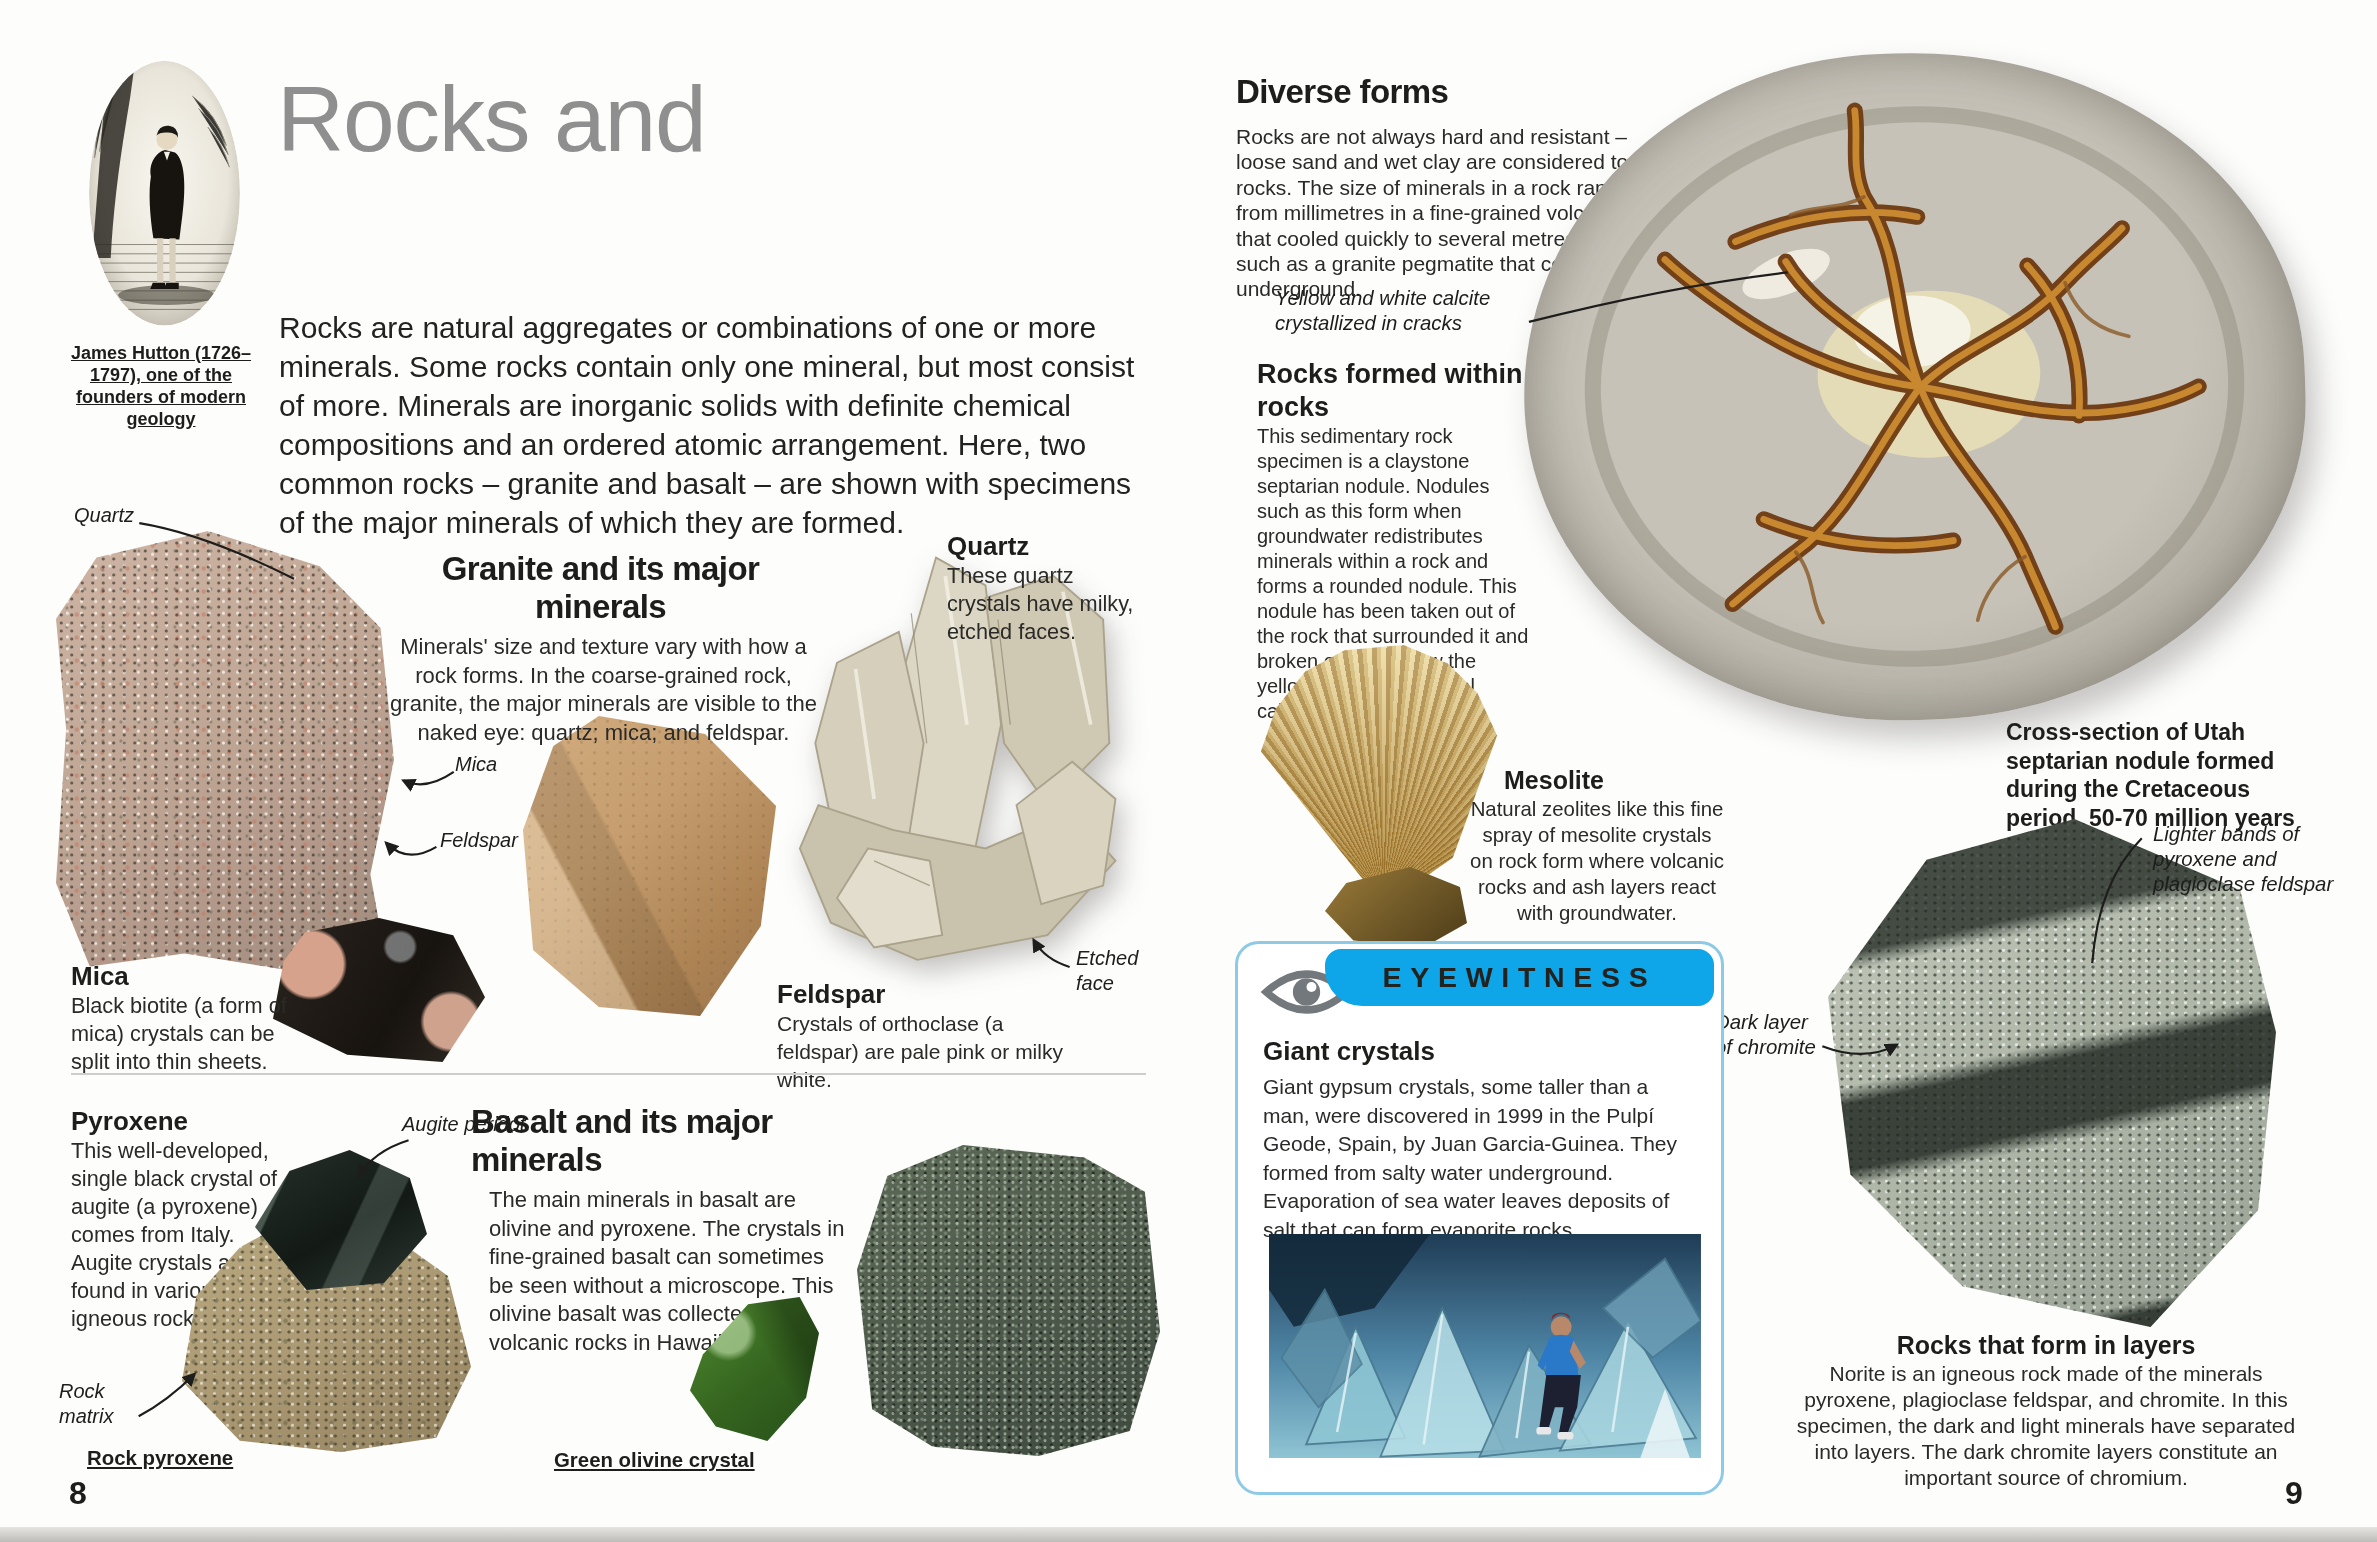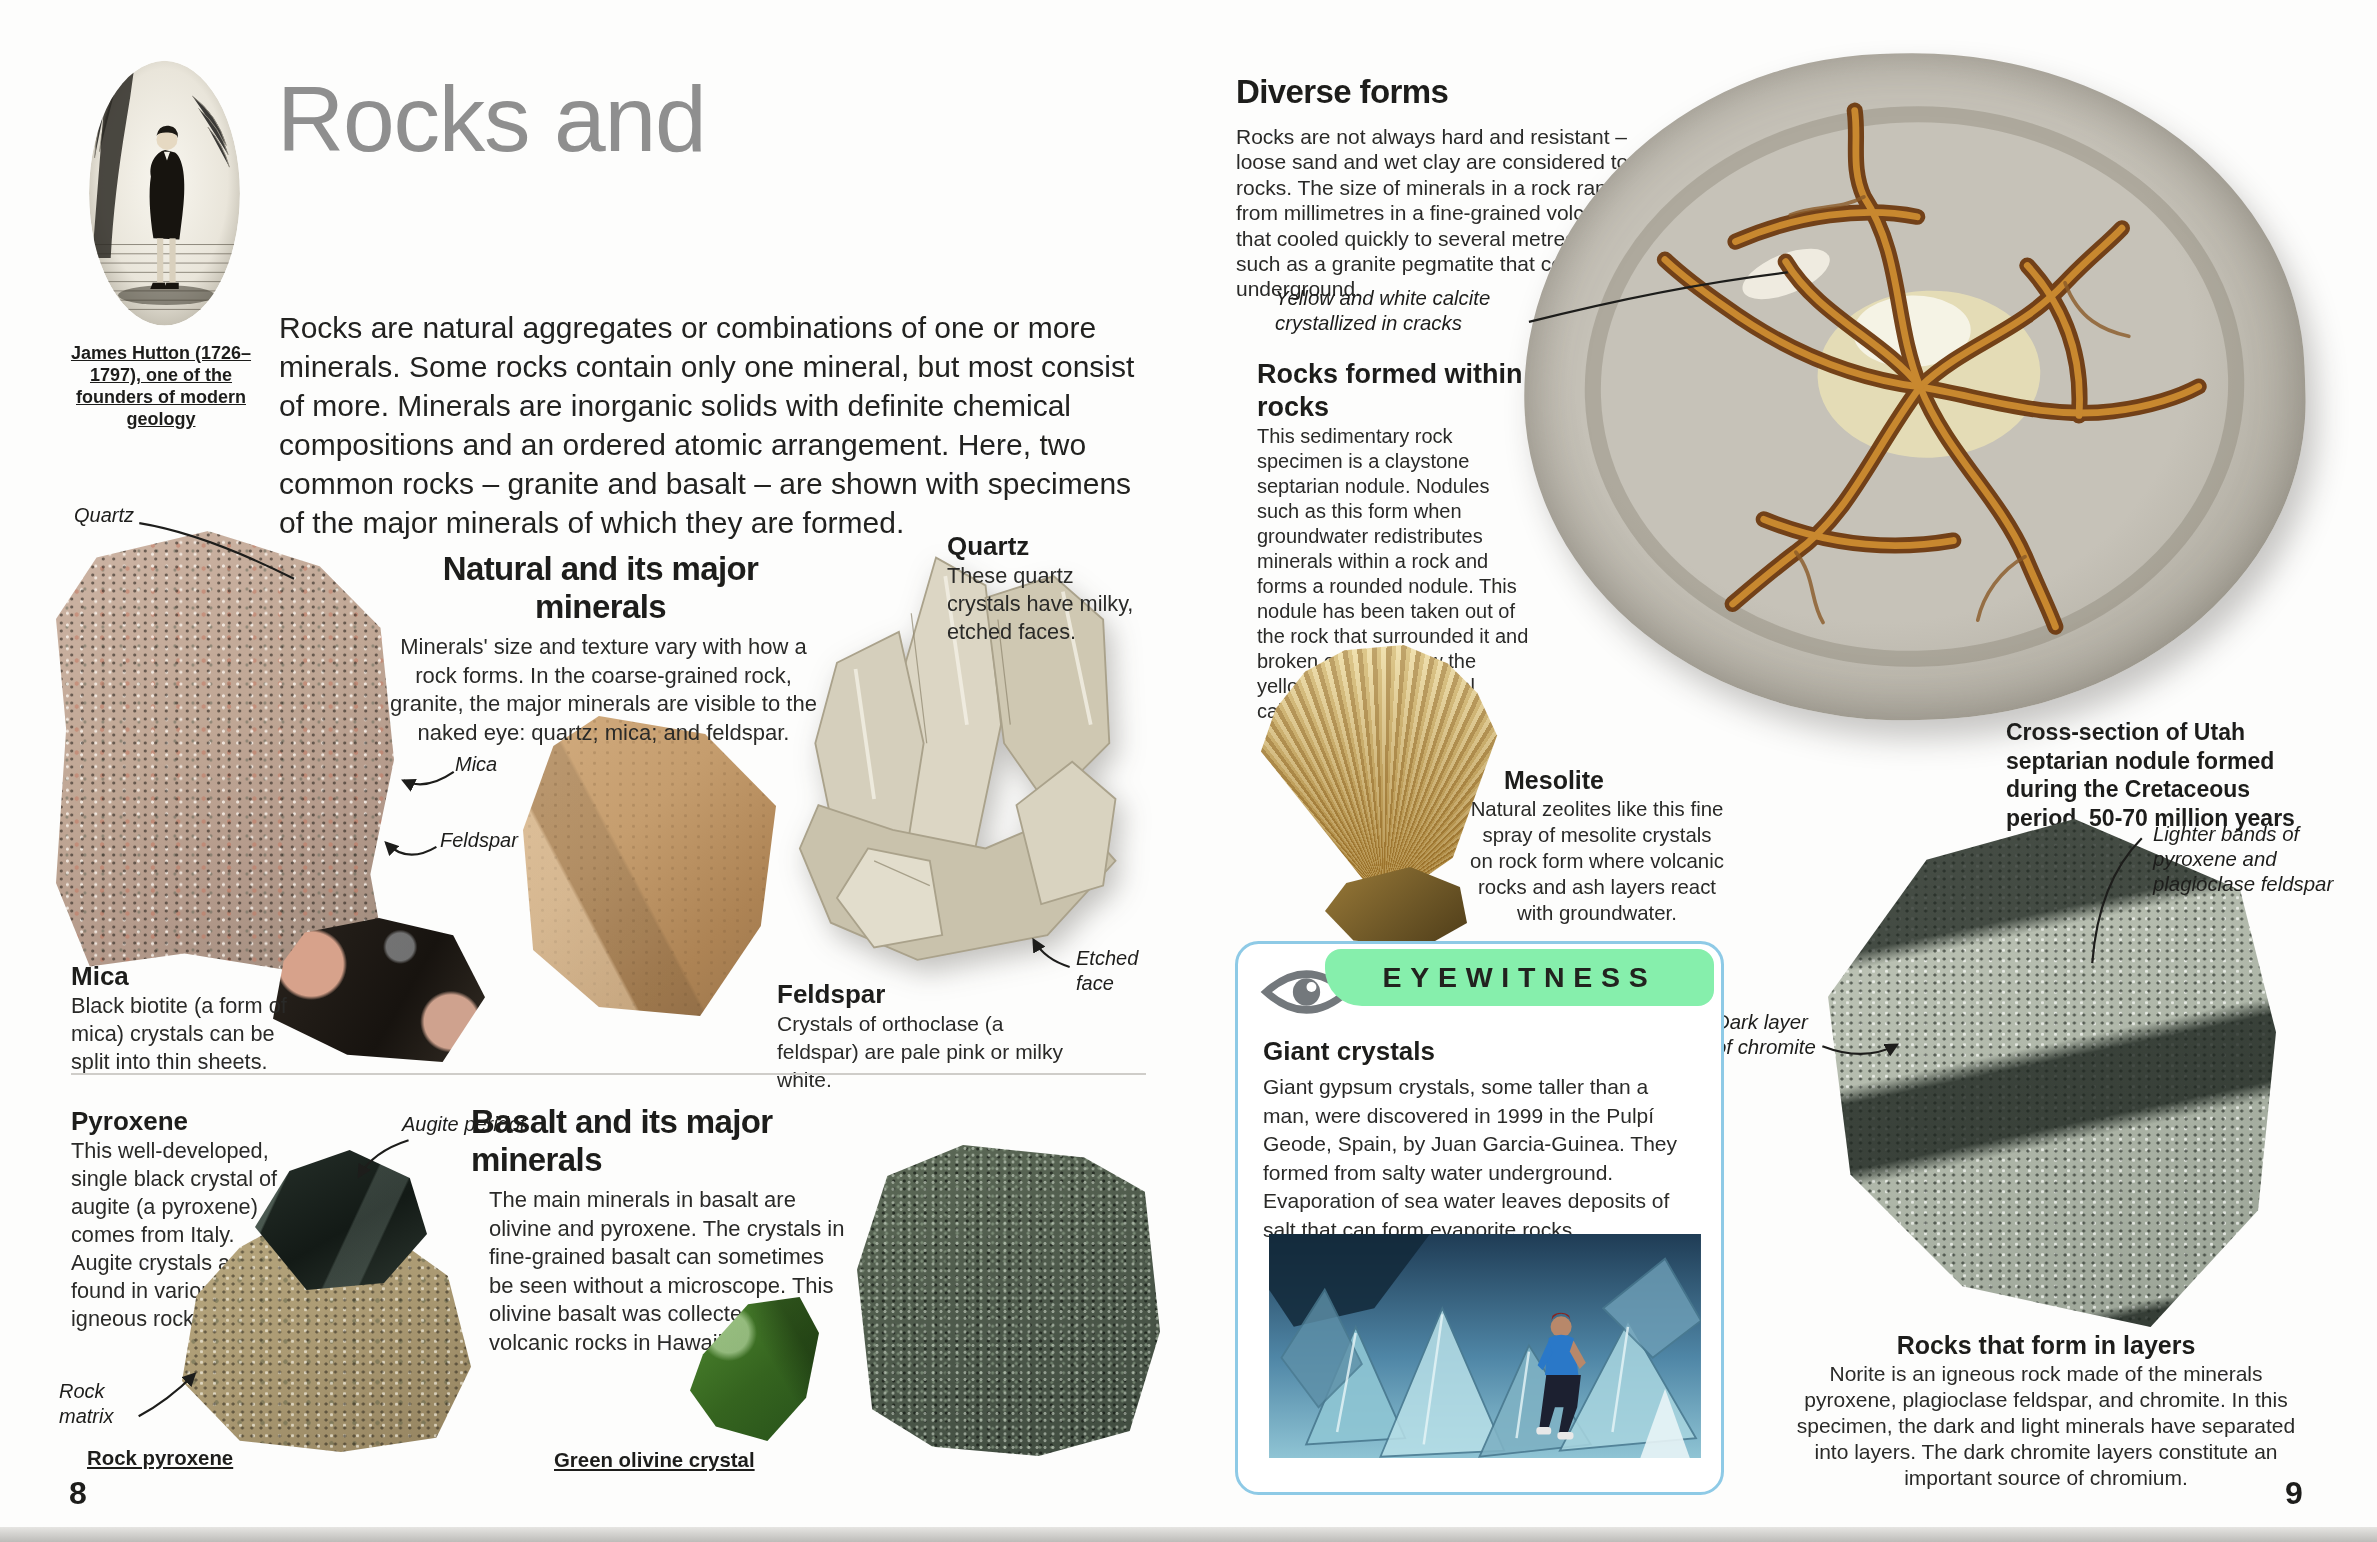--- a/index.html
+++ b/index.html
@@ -12,21 +12,21 @@
   .pointer-label{font-style:italic;font-size:20px;line-height:25px;color:#1d1d1b;}
   .name-label{font-weight:bold;font-size:20.4px;line-height:25px;text-decoration:underline;}
   .section-head{font-weight:bold;font-size:33px;line-height:38px;letter-spacing:-0.6px;}
   .rag-right{text-align:left;}
   .rag-center{text-align:center;}
   #title-l1{font-size:93px;line-height:93px;color:#8f8f8f;letter-spacing:-1.2px;}
   #title-l2{font-size:105px;line-height:105px;font-weight:bold;color:#161616;letter-spacing:-2.5px;}
   #intro{font-size:30px;line-height:39px;color:#222220;}
   #divider-left{background:#cfcdc9;height:1.9px;}
   .ew-box{border:3.1px solid #8ecae6;border-radius:23.5px;background:#ffffff;}
-  .ew-tab{background:#86efac;border-radius:16px 16px 16px 37px;}
+  .ew-tab{background:#0ea5e9;border-radius:16px 16px 16px 37px;}
   .ew-tab span{font-weight:bold;font-size:28.5px;letter-spacing:8.7px;color:#22221f;}
   .bottom-strip{position:absolute;left:0;right:0;bottom:0;height:15px;
      background:linear-gradient(#e6e5e2,#bdbcb9);}
 </style>
 </head>
 <body>
 
 <div id="spread">
 
   <svg class="abs" style="left:87px;top:59px" width="155" height="269" viewBox="0 0 250 435">
@@ -105,21 +105,21 @@
     <g stroke="#f4f1e6" stroke-width="6" opacity=".8">
       <path d="M265,60 L300,300 M455,85 L500,300 M120,210 L150,420"></path>
     </g>
     <g stroke="#8e866e" stroke-width="2" opacity=".7">
       <path d="M210,120 L235,330 M350,130 L370,300 M150,520 L240,560"></path>
     </g>
   </svg>
 
   <div class="abs pointer-label" style="left:74px;top:503px">Quartz</div>
 
-  <div class="abs section-head rag-center" style="left:384px;top:550px;width:433px">Natural and its major minerals</div>
+  <div class="abs section-head rag-center" style="left:384px;top:550px;width:433px">Granite and its major minerals</div>
   <div class="abs cap-body rag-center" style="left:390px;top:633px;width:427px;font-size:22px;line-height:28.5px">Minerals' size and texture vary with how a rock forms. In the coarse-grained rock, granite, the major minerals are visible to the naked eye: quartz; mica; and feldspar.</div>
 
   <div class="abs pointer-label" style="left:455px;top:752px">Mica</div>
   <div class="abs pointer-label" style="left:440px;top:828px">Feldspar</div>
 
   <div class="abs rag-right" style="left:947px;top:531px;width:199px">
     <div class="cap-title">Quartz</div>
     <div class="cap-body">These quartz crystals have milky, etched faces.</div>
   </div>
 

